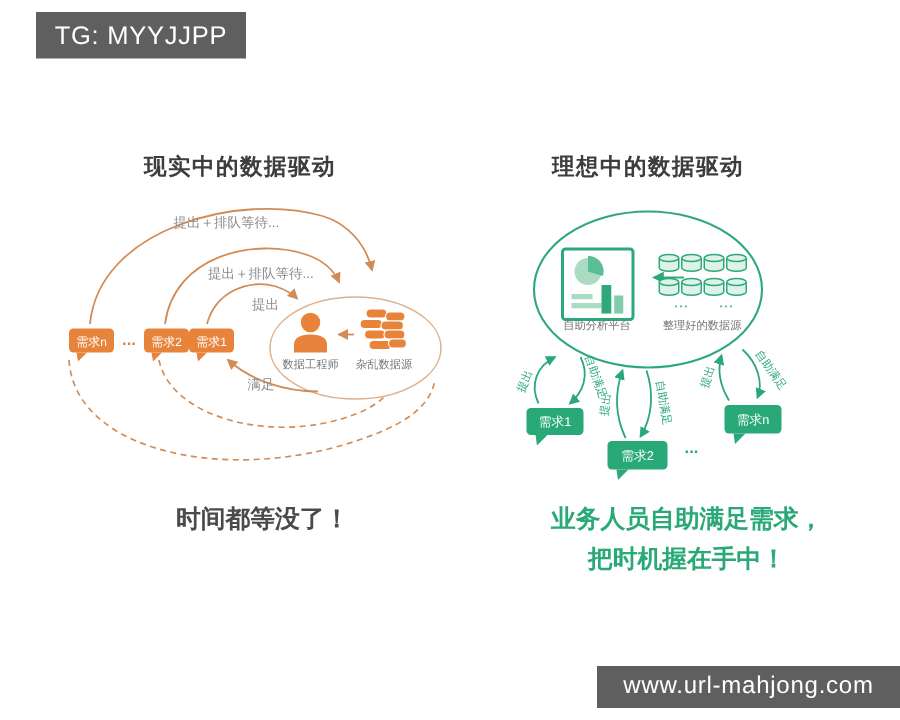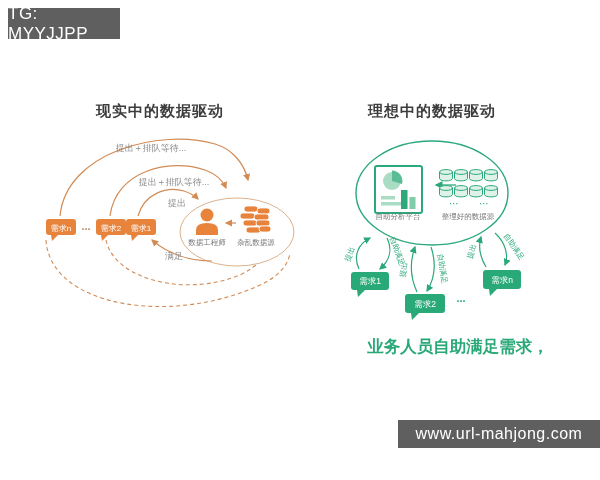--- a/index.html
+++ b/index.html
@@ -1,21 +1,21 @@
 <!DOCTYPE html>
 <html><head>
 <meta charset="utf-8">
 <style>
   html,body{margin:0;padding:0;background:#fff;}
   .canvas{position:relative;width:600px;height:480px;background:#fff;overflow:hidden;
           font-family:"Liberation Sans","DejaVu Sans",sans-serif;}
   .badge{position:absolute;background:#5F5F5F;color:#fff;display:flex;align-items:center;
          justify-content:center;letter-spacing:.5px;}
-  .badge.tl{left:8px;top:8px;width:112px;height:31px;font-size:17px;}
-  .badge.br{left:398px;top:420px;width:202px;height:28px;font-size:16px;}
+  .badge.tl{left:24px;top:8px;width:140px;height:31px;font-size:17px;}
+  .badge.br{left:398px;top:444px;width:202px;height:28px;font-size:16px;}
   .panel-title{position:absolute;width:220px;text-align:center;font-size:15px;font-weight:bold;
                color:#3D3D3D;letter-spacing:1px;}
   .pt-left{left:50px;top:102px;}
   .pt-right{left:322px;top:102px;}
   .caption{position:absolute;text-align:center;font-weight:bold;font-size:16.5px;line-height:27px;}
   .cap-left{left:80px;top:333px;width:190px;color:#4A4A4A;}
   .cap-right{left:358px;top:333px;width:200px;color:#29A878;}
   svg{position:absolute;overflow:visible;}
   svg text{font-family:"Liberation Sans","DejaVu Sans",sans-serif;}
   .lbl{fill:#8a8a8a;font-size:9px;}
@@ -166,18 +166,20 @@
     </g>
     <g>
       <rect x="148" y="142" width="38" height="19" rx="3" fill="#29A878"></rect>
       <path d="M 154,161 L 162,161 L 155,168 Z" fill="#29A878"></path>
       <text x="167" y="154.5" text-anchor="middle" class="gbubtxt">需求n</text>
     </g>
     <text x="126" y="174" text-anchor="middle" fill="#29A878" font-size="11" font-weight="bold">...</text>
   </svg>
 
   <div class="caption cap-left">
+    <div>时间都等没了！</div>
   </div>
   <div class="caption cap-right">
     <div>业务人员自助满足需求，</div>
+    <div>把时机握在手中！</div>
   </div>
 
 </div>
 
 </body></html>

